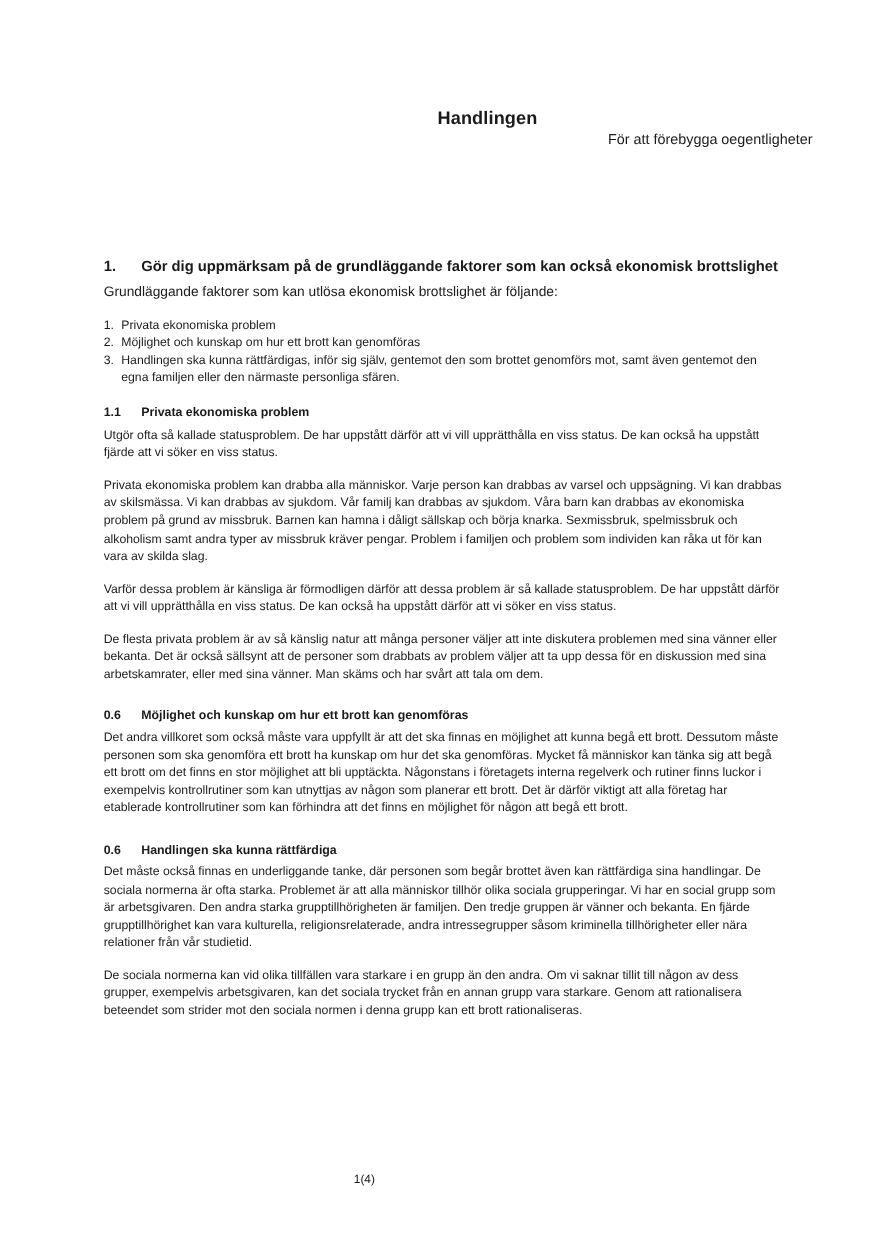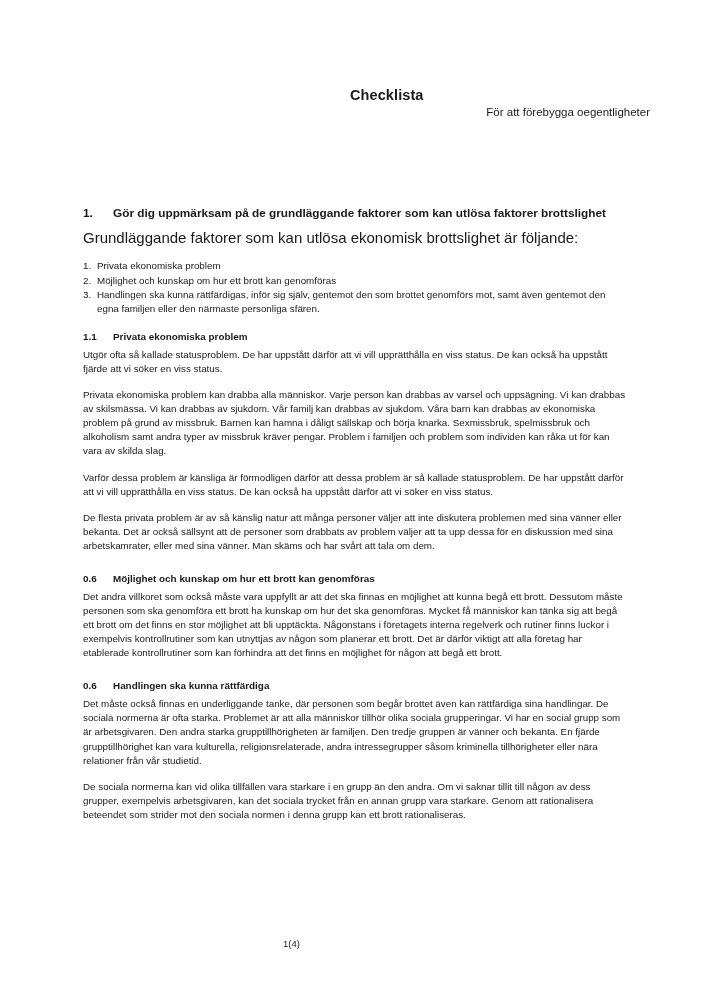--- a/index.html
+++ b/index.html
@@ -65,21 +65,21 @@
   }
   .sec-head .num {
     width: 30px;
     flex: 0 0 30px;
   }
   .sec-head .txt {
     flex: 1 1 auto;
   }
 
   .lead {
-    font-size: 15px;
+    font-size: 11px;
     line-height: 1.45;
     margin: 0 0 11px 0;
   }
 
   
   ol.factors {
     margin: 0 0 14px 0;
     padding: 0;
     list-style: none;
     font-size: 9.8px;
@@ -134,29 +134,29 @@
     font-size: 9.5px;
     color: #1a1a1a;
   }
 </style>
 </head>
 <body>
 
 <div class="page">
 
   <div class="doc-header">
-    <div class="doc-title">Checklista</div>
+    <div class="doc-title">Handlingen</div>
     <div class="doc-subtitle">För att förebygga oegentligheter</div>
   </div>
 
   <div class="content">
 
     <div class="sec-head">
       <span class="num">1.</span>
-      <span class="txt">Gör dig uppmärksam på de grundläggande faktorer som kan utlösa faktorer brottslighet</span>
+      <span class="txt">Gör dig uppmärksam på de grundläggande faktorer som kan också ekonomisk brottslighet</span>
     </div>
 
     <p class="lead">Grundläggande faktorer som kan utlösa ekonomisk brottslighet är följande:</p>
 
     <ol class="factors">
       <li>
         <span class="idx">1.</span>
         <span class="body">Privata ekonomiska problem</span>
       </li>
       <li>

